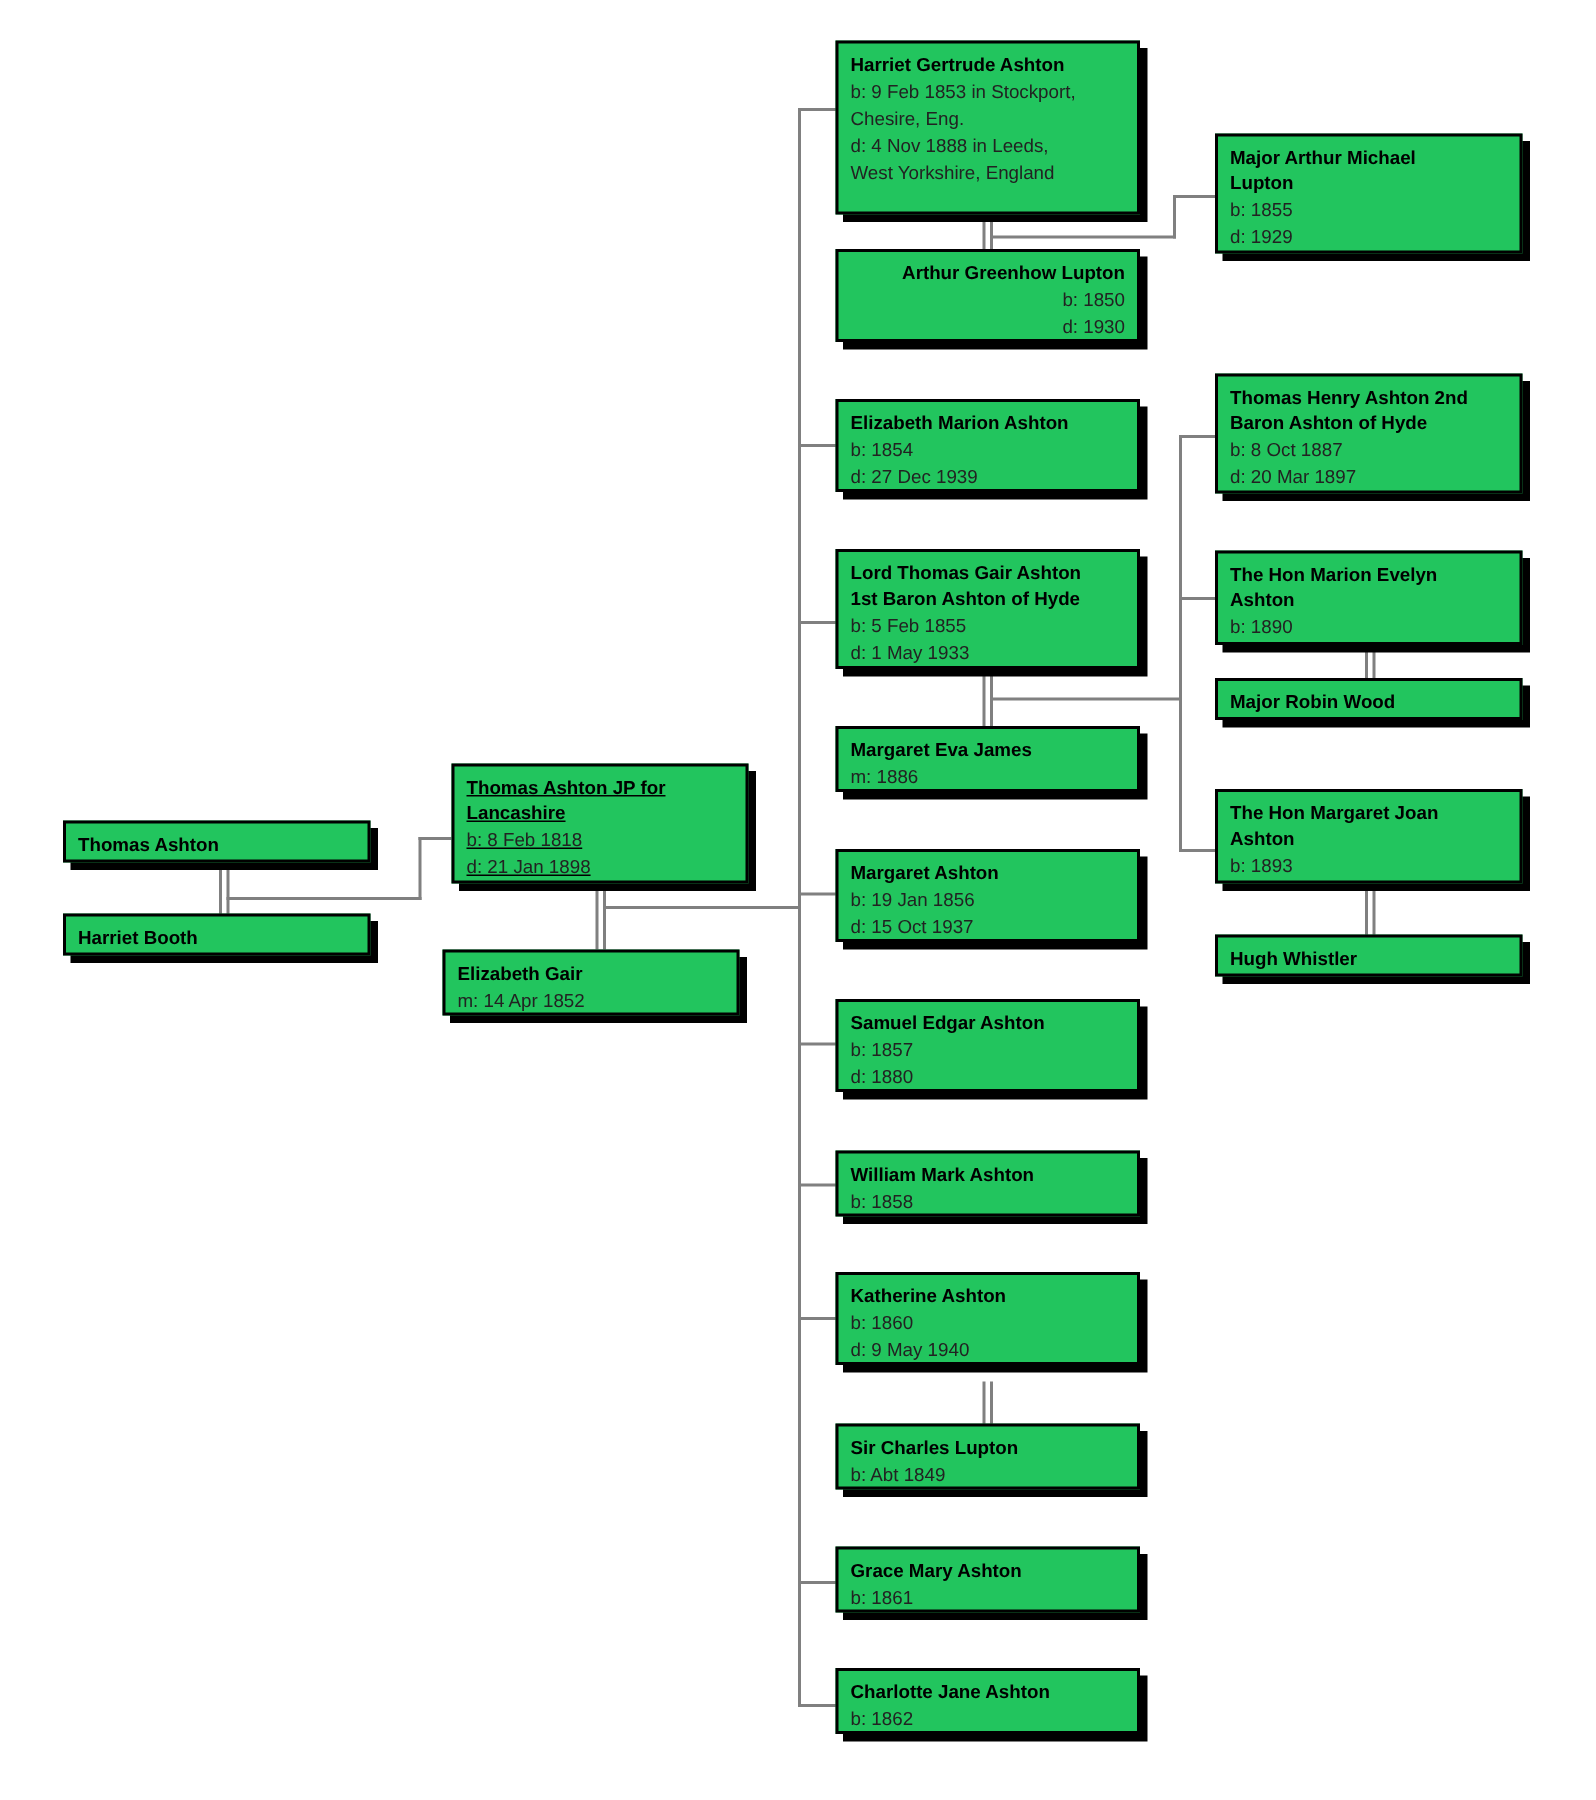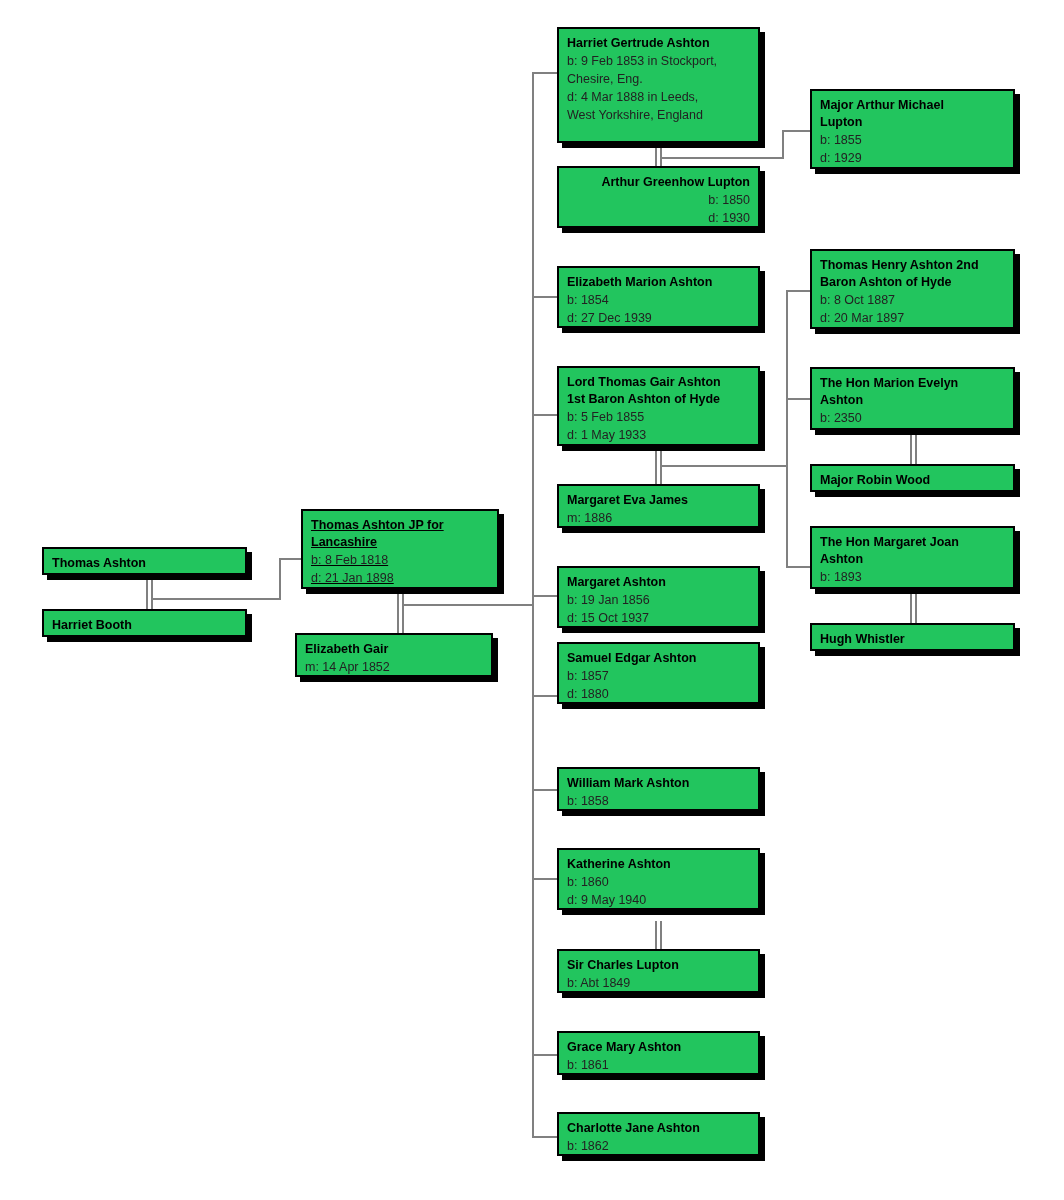--- a/index.html
+++ b/index.html
@@ -123,21 +123,21 @@
 
   <div class="node" style="left:295px; top:633px; width:198px; height:44px;">
     <div class="nm">Elizabeth Gair</div>
     <div class="ln">m: 14 Apr 1852</div>
   </div>
 
   <div class="node" style="left:557px; top:27px; width:203px; height:116px;">
     <div class="nm">Harriet Gertrude Ashton</div>
     <div class="ln">b: 9 Feb 1853 in Stockport,</div>
     <div class="ln">Chesire, Eng.</div>
-    <div class="ln">d: 4 Mar 1888 in Leeds,</div>
+    <div class="ln">d: 4 Nov 1888 in Leeds,</div>
     <div class="ln">West Yorkshire, England</div>
   </div>
 
   <div class="node" style="left:557px; top:166px; width:203px; height:62px;text-align:right;">
     <div class="nm">Arthur Greenhow Lupton</div>
     <div class="ln">b: 1850</div>
     <div class="ln">d: 1930</div>
   </div>
 
   <div class="node" style="left:810px; top:89px; width:205px; height:80px;">
@@ -168,44 +168,44 @@
   <div class="node" style="left:810px; top:249px; width:205px; height:80px;">
     <div class="nm">Thomas Henry Ashton 2nd</div>
     <div class="nm">Baron Ashton of Hyde</div>
     <div class="ln">b: 8 Oct 1887</div>
     <div class="ln">d: 20 Mar 1897</div>
   </div>
 
   <div class="node" style="left:810px; top:367px; width:205px; height:63px;">
     <div class="nm">The Hon Marion Evelyn</div>
     <div class="nm">Ashton</div>
-    <div class="ln">b: 2350</div>
-  </div>
-
-  <div class="node" style="left:810px; top:464px; width:205px; height:28px;">
+    <div class="ln">b: 1890</div>
+  </div>
+
+  <div class="node" style="left:810px; top:452px; width:205px; height:28px;">
     <div class="nm">Major Robin Wood</div>
   </div>
 
   <div class="node" style="left:810px; top:526px; width:205px; height:63px;">
     <div class="nm">The Hon Margaret Joan</div>
     <div class="nm">Ashton</div>
     <div class="ln">b: 1893</div>
   </div>
 
   <div class="node" style="left:810px; top:623px; width:205px; height:28px;">
     <div class="nm">Hugh Whistler</div>
   </div>
 
   <div class="node" style="left:557px; top:566px; width:203px; height:62px;">
     <div class="nm">Margaret Ashton</div>
     <div class="ln">b: 19 Jan 1856</div>
     <div class="ln">d: 15 Oct 1937</div>
   </div>
 
-  <div class="node" style="left:557px; top:642px; width:203px; height:62px;">
+  <div class="node" style="left:557px; top:666px; width:203px; height:62px;">
     <div class="nm">Samuel Edgar Ashton</div>
     <div class="ln">b: 1857</div>
     <div class="ln">d: 1880</div>
   </div>
 
   <div class="node" style="left:557px; top:767px; width:203px; height:44px;">
     <div class="nm">William Mark Ashton</div>
     <div class="ln">b: 1858</div>
   </div>
 

